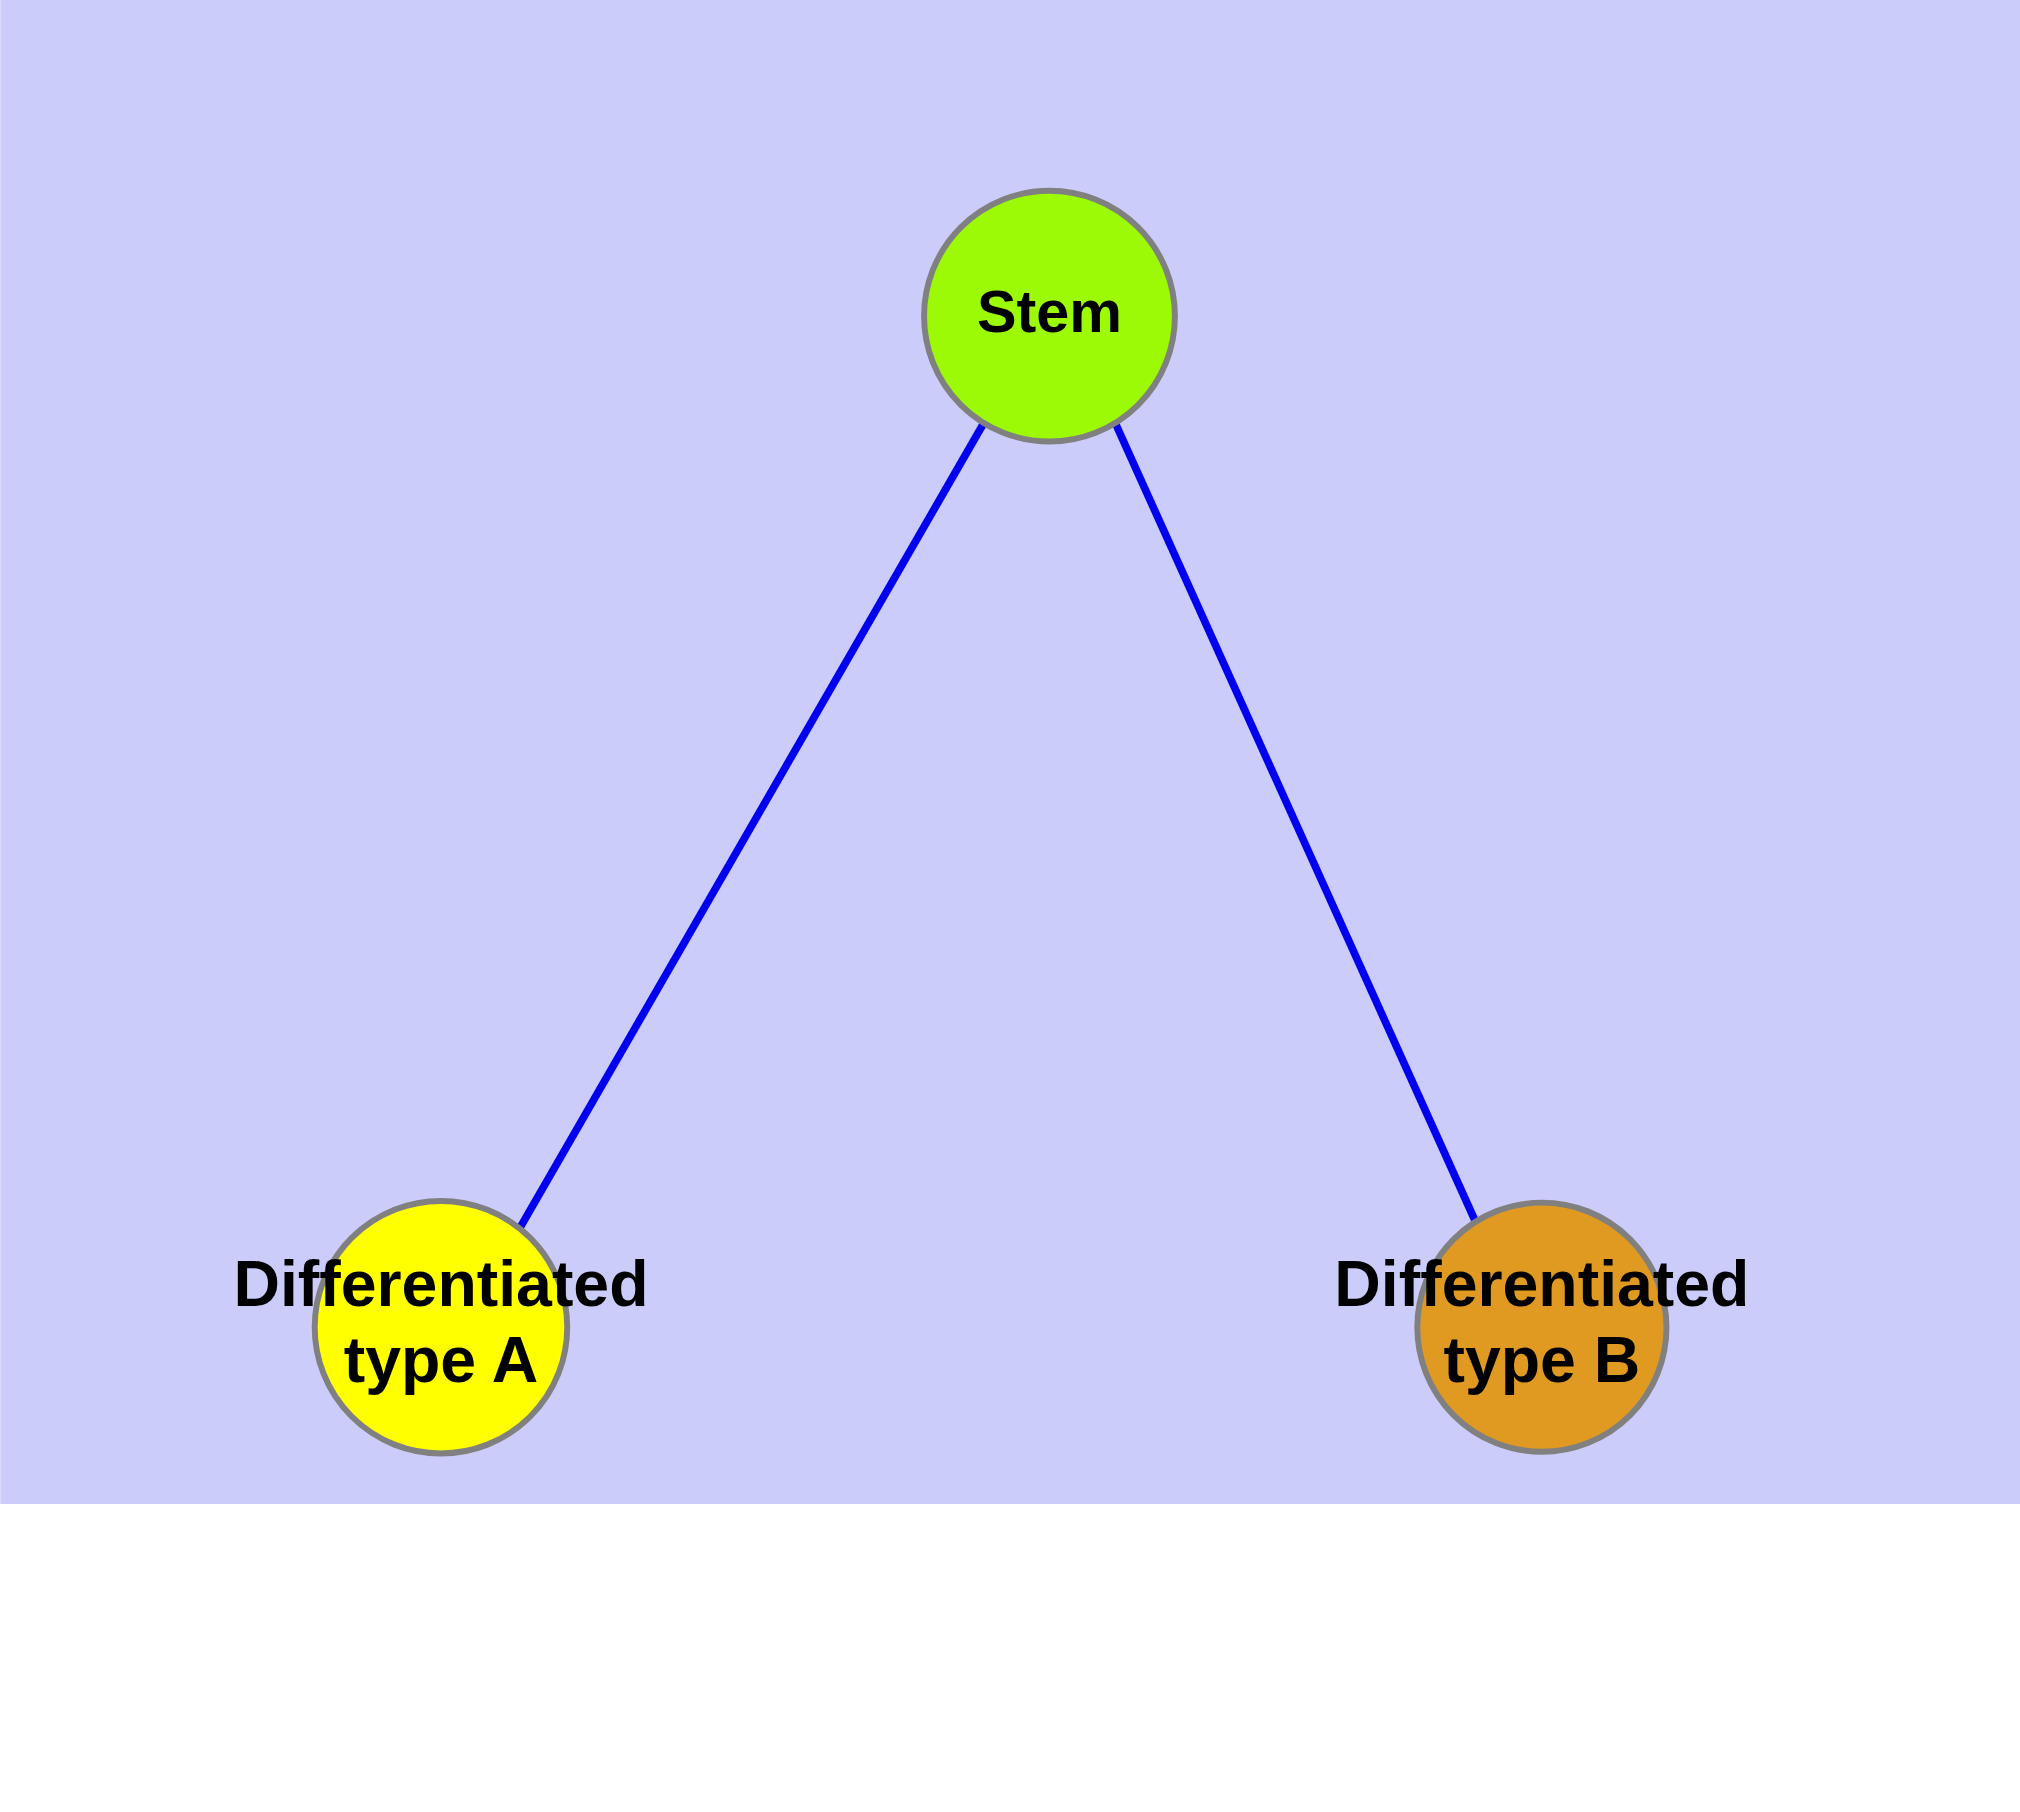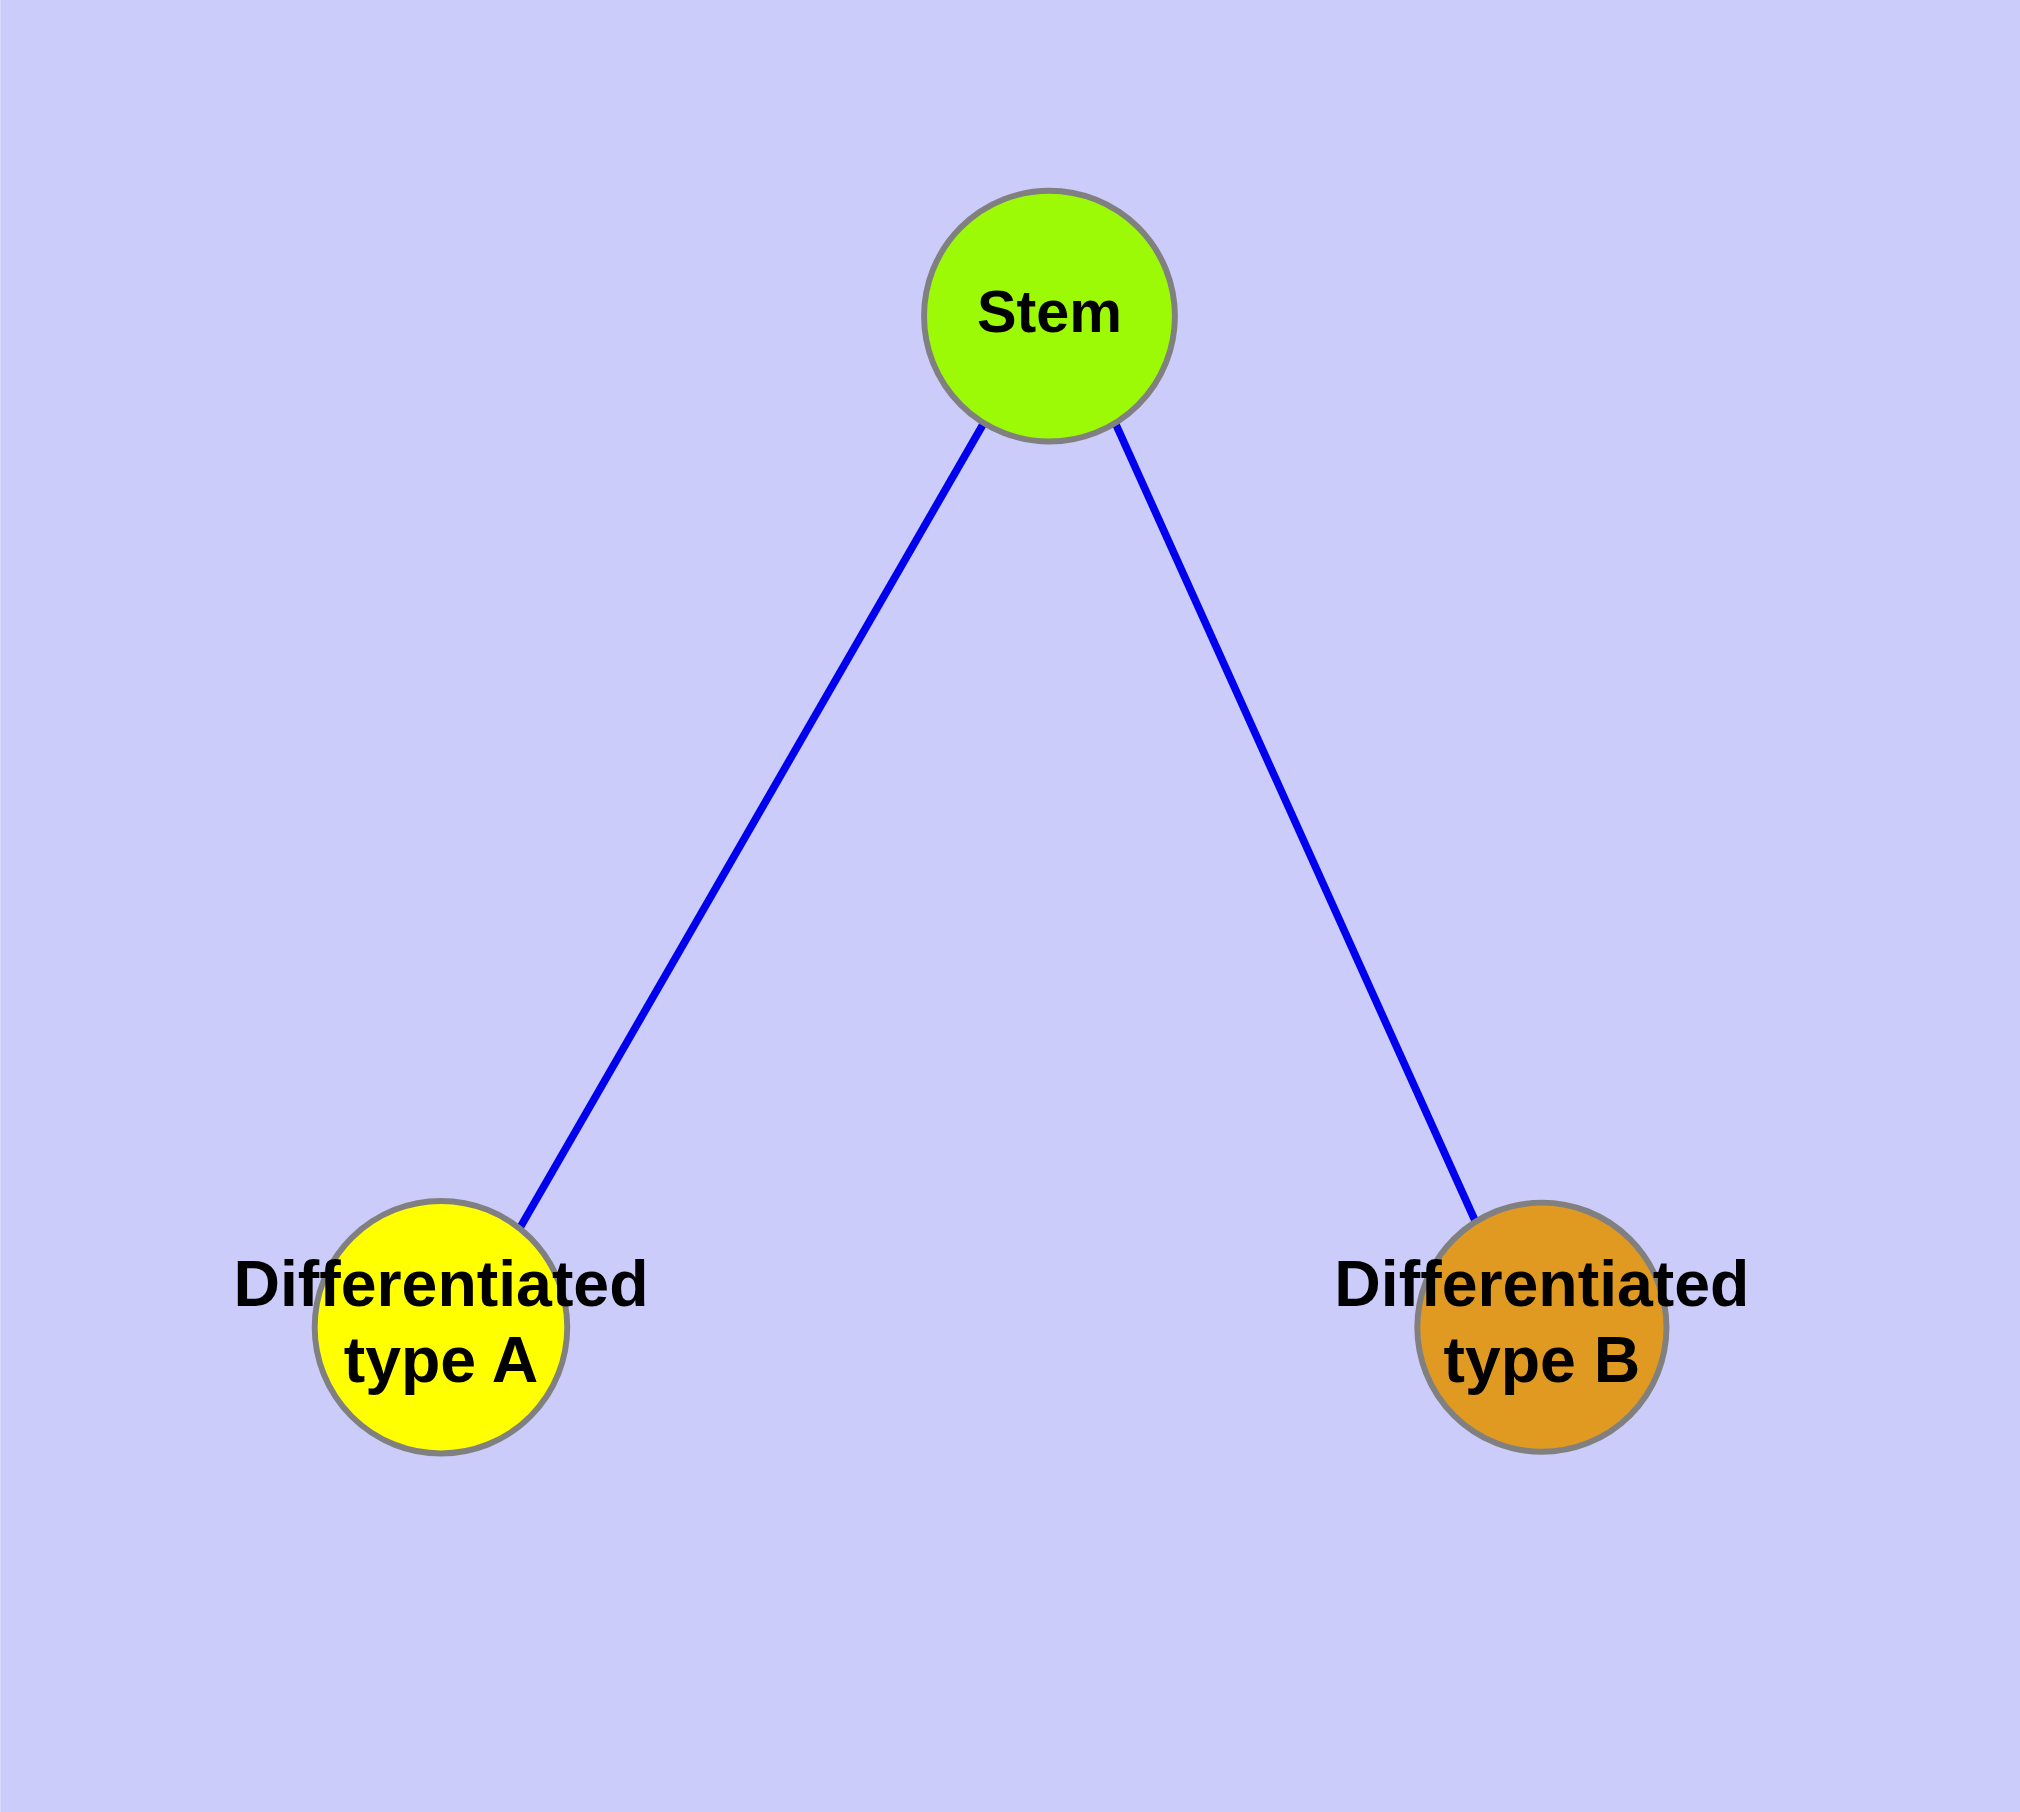--- a/index.html
+++ b/index.html
@@ -31,21 +31,21 @@
     paint-order: normal;
     white-space: pre;
   }
   .edge-line {
     stroke-linecap: butt;
   }
 </style>
 </head>
 <body>
 
-<div id="canvas" style="width: 2021px; height: 1812px;">
+<div id="canvas" style="width: 2021px; height: 1504px;">
   <svg id="graph-svg" viewBox="0 0 2384 2138" xmlns="http://www.w3.org/2000/svg" style="width: 2021px; height: 1812px;">
 
     <rect id="bg-rect" x="0" y="0" width="2384" height="2138" fill="#ccccfa"></rect>
 
     <g id="edges-layer">
         <line class="edge-line" x1="1160" y1="500" x2="613" y2="1449" stroke="#0000ee" stroke-width="9"></line>
         <line class="edge-line" x1="1316" y1="500" x2="1740" y2="1440" stroke="#0000ee" stroke-width="9"></line>
       </g>
     <g id="nodes-layer">
         <g>

